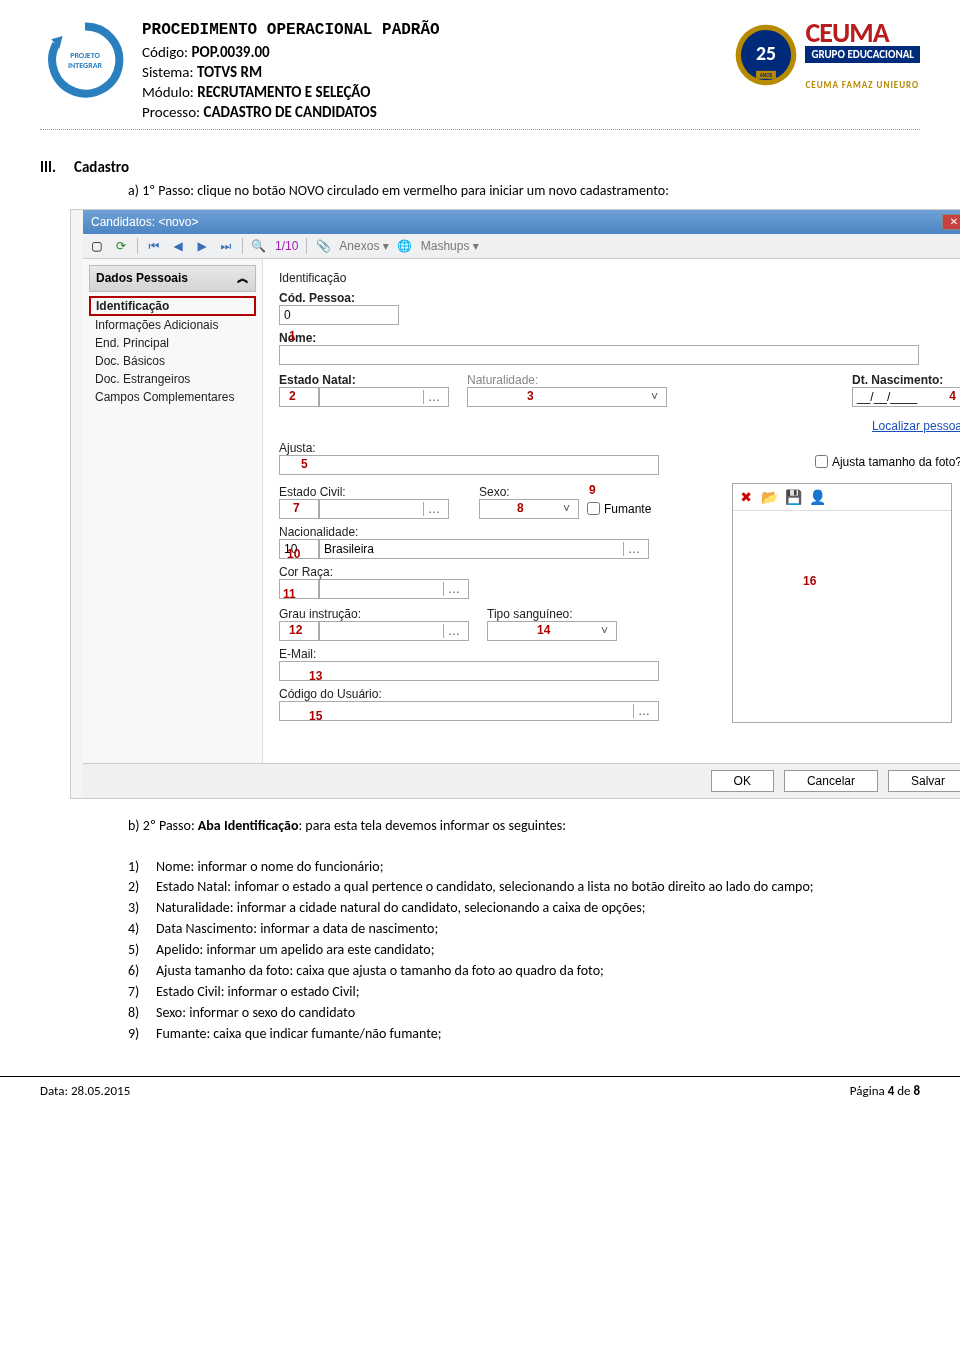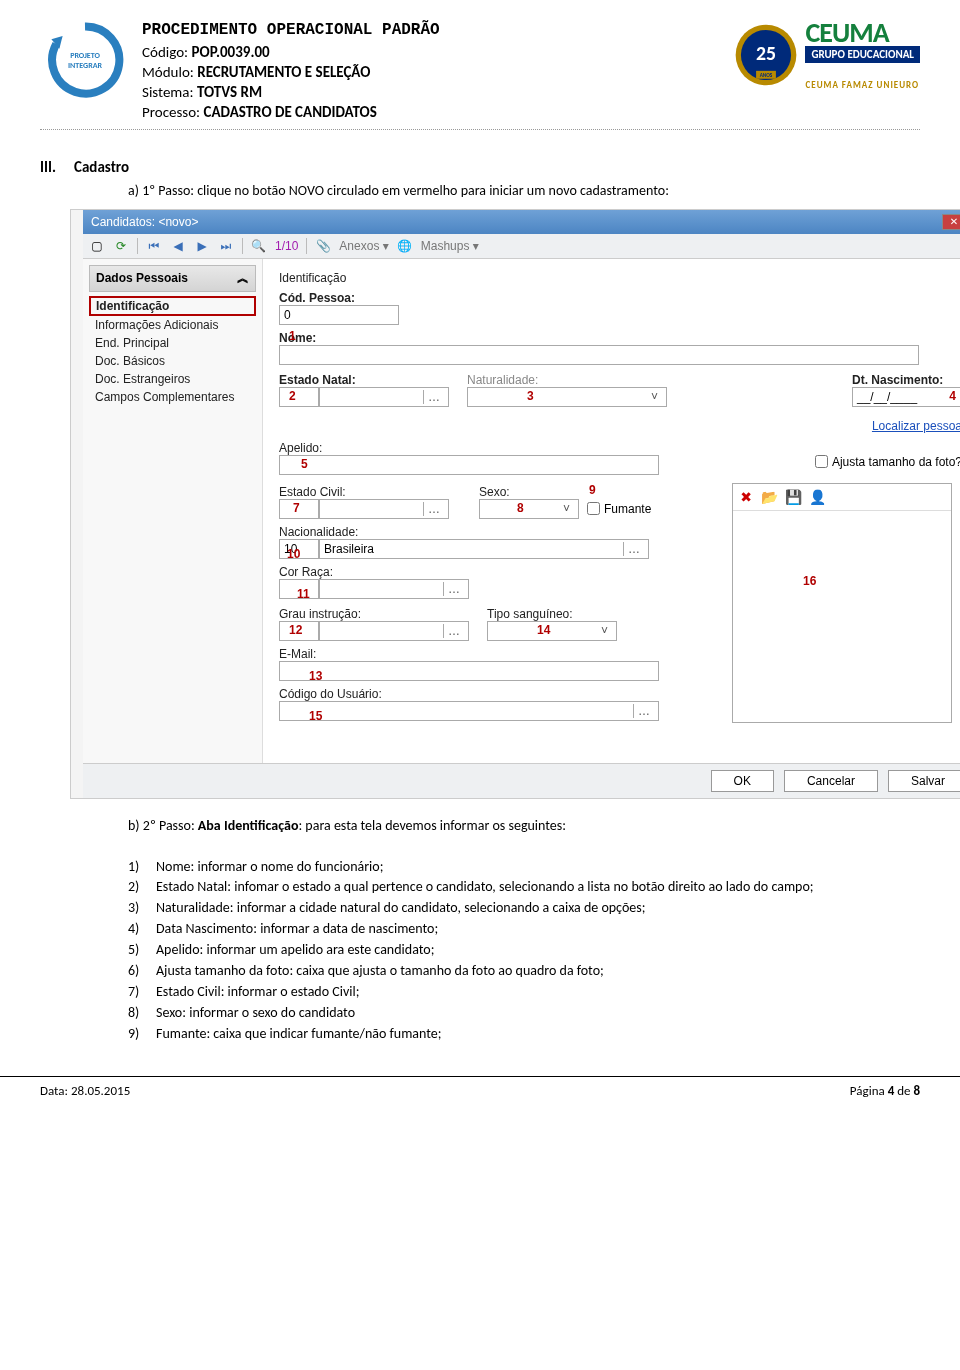--- a/index.html
+++ b/index.html
@@ -6,21 +6,21 @@
   body { font-family: Calibri, Arial, sans-serif; font-size: 14px; color: #000; background: #fff; width: 960px; }
   .page { padding: 20px 40px 10px 40px; }
   .header { display: flex; align-items: flex-start; gap: 12px; border-bottom: 1px dotted #999; padding-bottom: 6px; margin-bottom: 28px; }
   .logo-integrar { width: 90px; height: 80px; background: #fff; display: flex; align-items: center; justify-content: center; }
   .logo-integrar svg { width: 80px; height: 80px; }
   .header-text { flex: 1; font-size: 15px; line-height: 1.35; }
   .header-text .title { font-weight: bold; font-size: 16px; font-family: Liberation Mono, monospace; }
   .logo-ceuma { width: 300px; height: 70px; display: flex; align-items: center; gap: 6px; justify-content: flex-end; }
   .badge25 { width: 66px; height: 66px; }
   .ceuma-block { display: flex; flex-direction: column; }
-  .ceuma-name { font-size: 28px; font-weight: 900; color: #15803d; line-height: 0.9; letter-spacing: -1px; }
+  .ceuma-name { font-size: 28px; font-weight: 900; color: #b91c1c; line-height: 0.9; letter-spacing: -1px; }
   .ceuma-sub { background: #002a7a; color: #fff; font-size: 11px; font-weight: bold; padding: 2px 6px; display: inline-block; }
   .ceuma-line { color: #b88a00; font-size: 9px; font-weight: bold; letter-spacing: 1px; margin-top: 16px; }
 
   .content { padding: 0 0 0 0; }
   .sec-head { display: flex; gap: 18px; align-items: baseline; margin-bottom: 6px; }
   .roman { font-weight: bold; font-size: 15px; }
   .sec-title { font-weight: bold; font-size: 15px; }
   .sub-item { margin-left: 88px; font-size: 14px; margin-bottom: 10px; }
 
   .screenshot {
@@ -88,22 +88,22 @@
       <svg viewBox="0 0 100 100">
         <path d="M50 8 A42 42 0 1 1 14 30" fill="none" stroke="#2a7fbf" stroke-width="10"></path>
         <polygon points="8,24 22,20 18,36" fill="#2a7fbf"></polygon>
         <text x="50" y="48" text-anchor="middle" font-size="10" fill="#2a7fbf" font-weight="bold">PROJETO</text>
         <text x="50" y="60" text-anchor="middle" font-size="10" fill="#2a7fbf" font-weight="bold">INTEGRAR</text>
       </svg>
     </div>
     <div class="header-text">
       <div class="title">PROCEDIMENTO OPERACIONAL PADRÃO</div>
       <div><span>Código:</span> <b>POP.0039.00</b></div>
+      <div><span>Sistema:</span> <b>TOTVS RM</b></div>
       <div><span>Módulo:</span> <b>RECRUTAMENTO E SELEÇÃO</b></div>
-      <div><span>Sistema:</span> <b>TOTVS RM</b></div>
       <div><span>Processo:</span> <b>CADASTRO DE CANDIDATOS</b></div>
     </div>
     <div class="logo-ceuma">
       <svg class="badge25" viewBox="0 0 100 100">
         <circle cx="50" cy="50" r="46" fill="#b88a00"></circle>
         <circle cx="50" cy="50" r="38" fill="#002a7a"></circle>
         <text x="50" y="58" text-anchor="middle" font-size="30" font-weight="900" fill="#fff">25</text>
         <rect x="35" y="74" width="30" height="12" fill="#b88a00"></rect>
         <text x="50" y="83" text-anchor="middle" font-size="8" fill="#002a7a" font-weight="bold">ANOS</text>
       </svg>
@@ -196,21 +196,21 @@
               <div class="fbox date">
                   <span>__/__/____</span>
                 </div>
               <span class="redn" style="right:6px; top:22px;">4</span>
               <div style="margin-top:12px"><span class="link">Localizar pessoa</span></div>
             </div>
           </div>
 
           <div class="row">
             <div style="position:relative; flex:1">
-              <span class="fl">Apelido:</span>
+              <span class="fl">Ajusta:</span>
               <div class="fbox" style="width:380px"></div>
               <span class="redn" style="left:22px; top:22px;">5</span>
             </div>
             <div style="margin-top:20px; position:relative;">
               <label class="chk">
                   <input type="checkbox" style=""> 
                   <span>Ajusta tamanho da foto?</span>
                 </label>
               <span class="redn" style="right:-18px; top:2px;">6</span>
             </div>
@@ -260,21 +260,21 @@
               </div>
 
               <div style="position:relative">
                 <span class="fl">Cor Raça:</span>
                 <div style="display:flex">
                   <div class="fbox tiny"></div>
                   <div class="fbox" style="width:150px">
                       <span class="dots">…</span>
                     </div>
                 </div>
-                <span class="redn" style="left:18px; top:22px;">11</span>
+                <span class="redn" style="left:4px; top:22px;">11</span>
               </div>
 
               <div class="row">
                 <div style="position:relative">
                   <span class="fl">Grau instrução:</span>
                   <div style="display:flex">
                     <div class="fbox tiny"></div>
                     <div class="fbox" style="width:150px">
                         <span class="dots">…</span>
                       </div>

